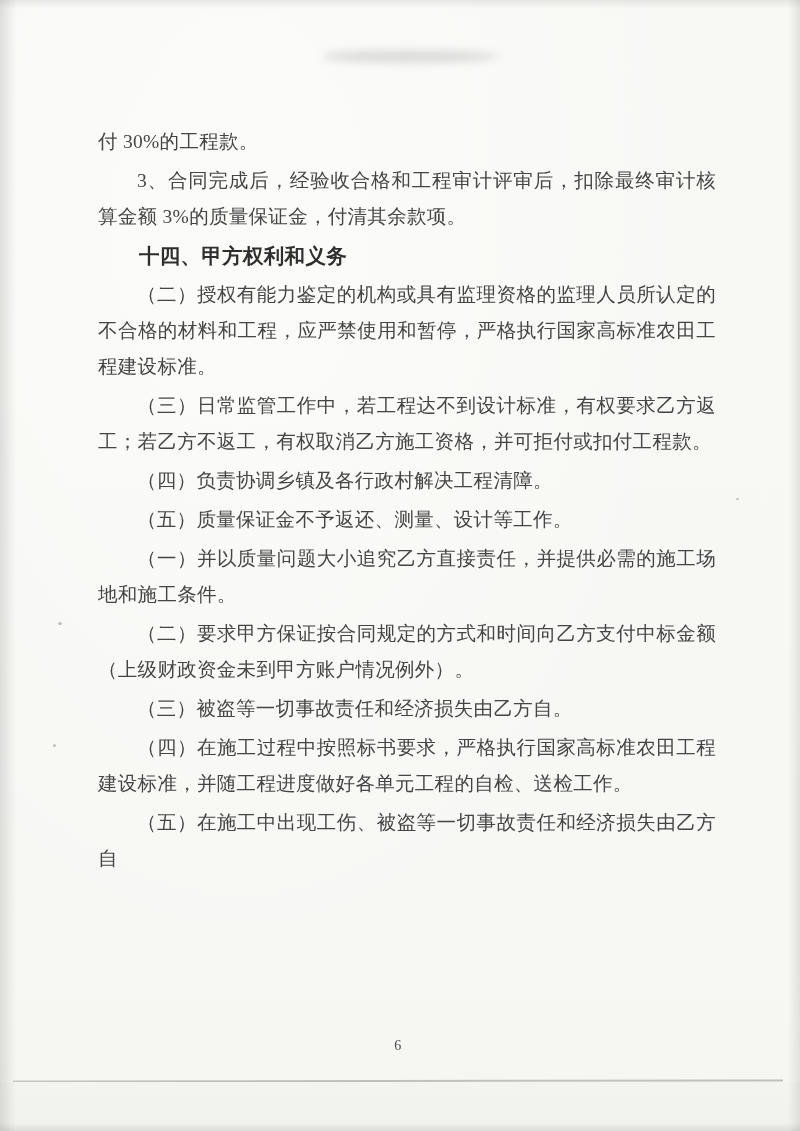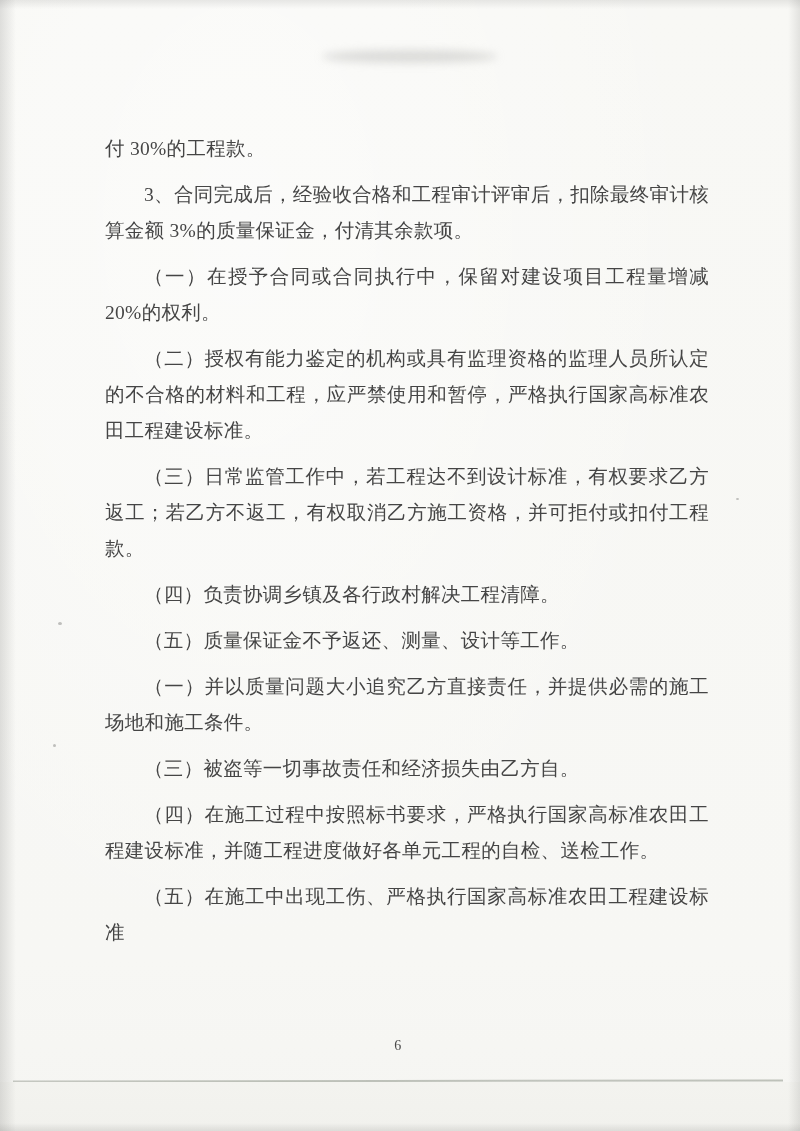--- a/index.html
+++ b/index.html
@@ -68,21 +68,21 @@
     top: 121px;
     width: 624px;
     color: #454545;
     font-size: 19.5px;
     line-height: 36px;
     text-align: justify;
     text-justify: inter-character;
     letter-spacing: 0.3px;
   }
   .content p {
-    margin: 10px;
+    margin: 3px;
     text-indent: 2em;
   }
   .content p.no-indent {
     text-indent: 0;
   }
   .content p.heading {
     font-weight: bold;
     color: #2e2e2e;
     font-size: 20.5px;
   }
@@ -119,29 +119,30 @@
 
 <div class="paper">
   <div class="smudge"></div>
   <div class="speck s1"></div>
   <div class="speck s2"></div>
   <div class="speck s3"></div>
 
   <div class="content" id="paragraphs">
       <p class="body no-indent">付 30%的工程款。</p>
       <p class="body">3、合同完成后，经验收合格和工程审计评审后，扣除最终审计核算金额 3%的质量保证金，付清其余款项。</p>
-      <p class="body">（一）在授予合同或合同执行中，保留对建设项目工程量增减 20%的权利。</p>
+      <p class="heading">十四、甲方权利和义务</p>
       <p class="body">（二）授权有能力鉴定的机构或具有监理资格的监理人员所认定的不合格的材料和工程，应严禁使用和暂停，严格执行国家高标准农田工程建设标准。</p>
       <p class="body">（三）日常监管工作中，若工程达不到设计标准，有权要求乙方返工；若乙方不返工，有权取消乙方施工资格，并可拒付或扣付工程款。</p>
       <p class="body">（四）负责协调乡镇及各行政村解决工程清障。</p>
       <p class="body">（五）质量保证金不予返还、测量、设计等工作。</p>
       <p class="body">（一）并以质量问题大小追究乙方直接责任，并提供必需的施工场地和施工条件。</p>
+      <p class="body">（二）要求甲方保证按合同规定的方式和时间向乙方支付中标金额（上级财政资金未到甲方账户情况例外）。</p>
       <p class="body">（三）被盗等一切事故责任和经济损失由乙方自。</p>
       <p class="body">（四）在施工过程中按照标书要求，严格执行国家高标准农田工程建设标准，并随工程进度做好各单元工程的自检、送检工作。</p>
-      <p class="body">（五）在施工中出现工伤、严格执行国家高标准农田工程建设标准</p>
+      <p class="body">（五）在施工中出现工伤、被盗等一切事故责任和经济损失由乙方自</p>
     </div>
 
   <div class="pagenum">6</div>
 
   <div class="paper-edge-line"></div>
   <div class="below-edge"></div>
 
   <div class="edge-left"></div>
   <div class="edge-right"></div>
   <div class="edge-top"></div>

